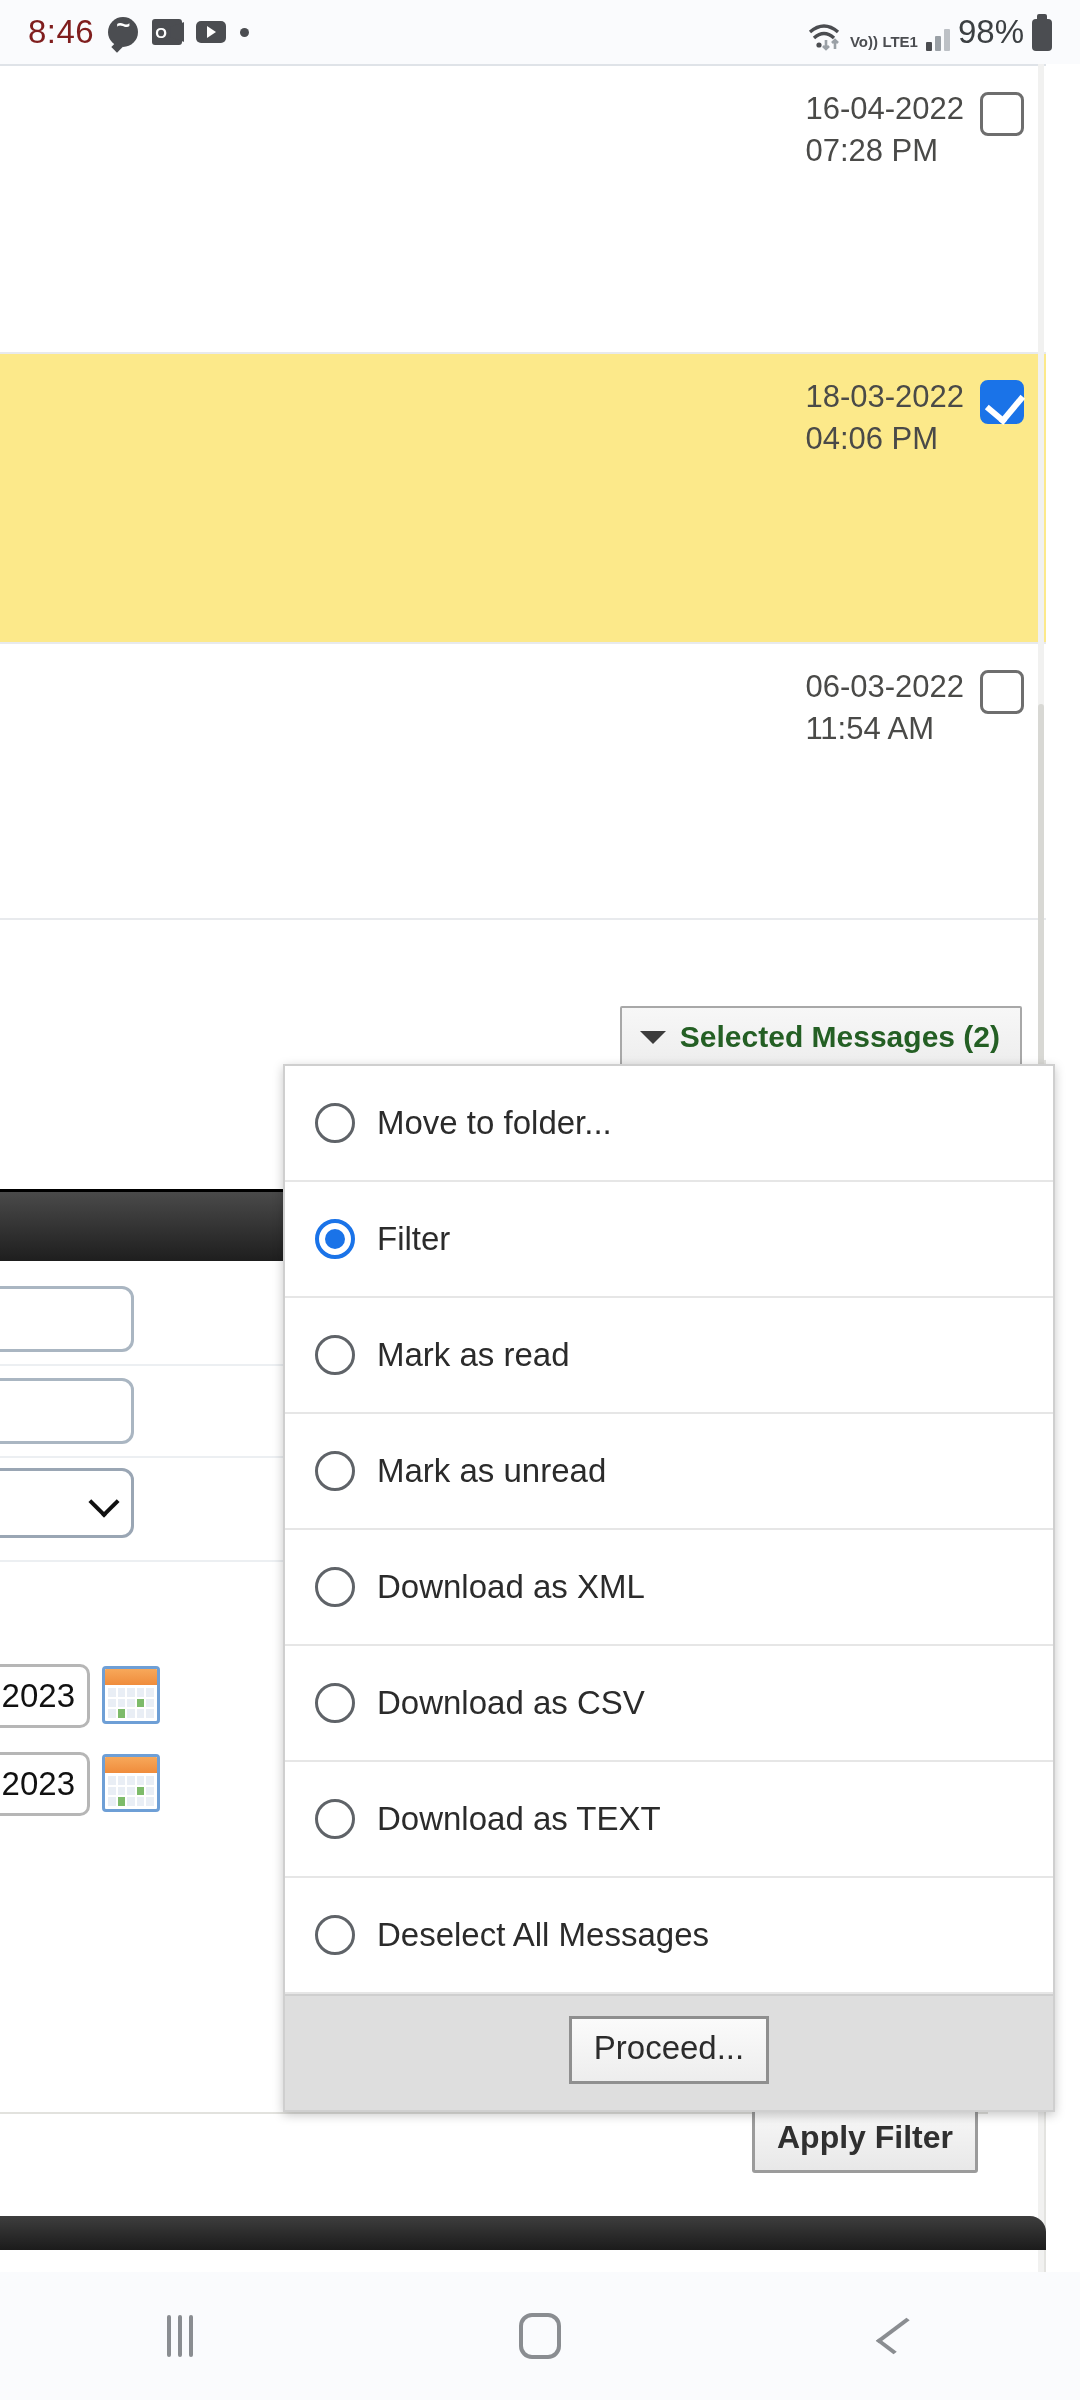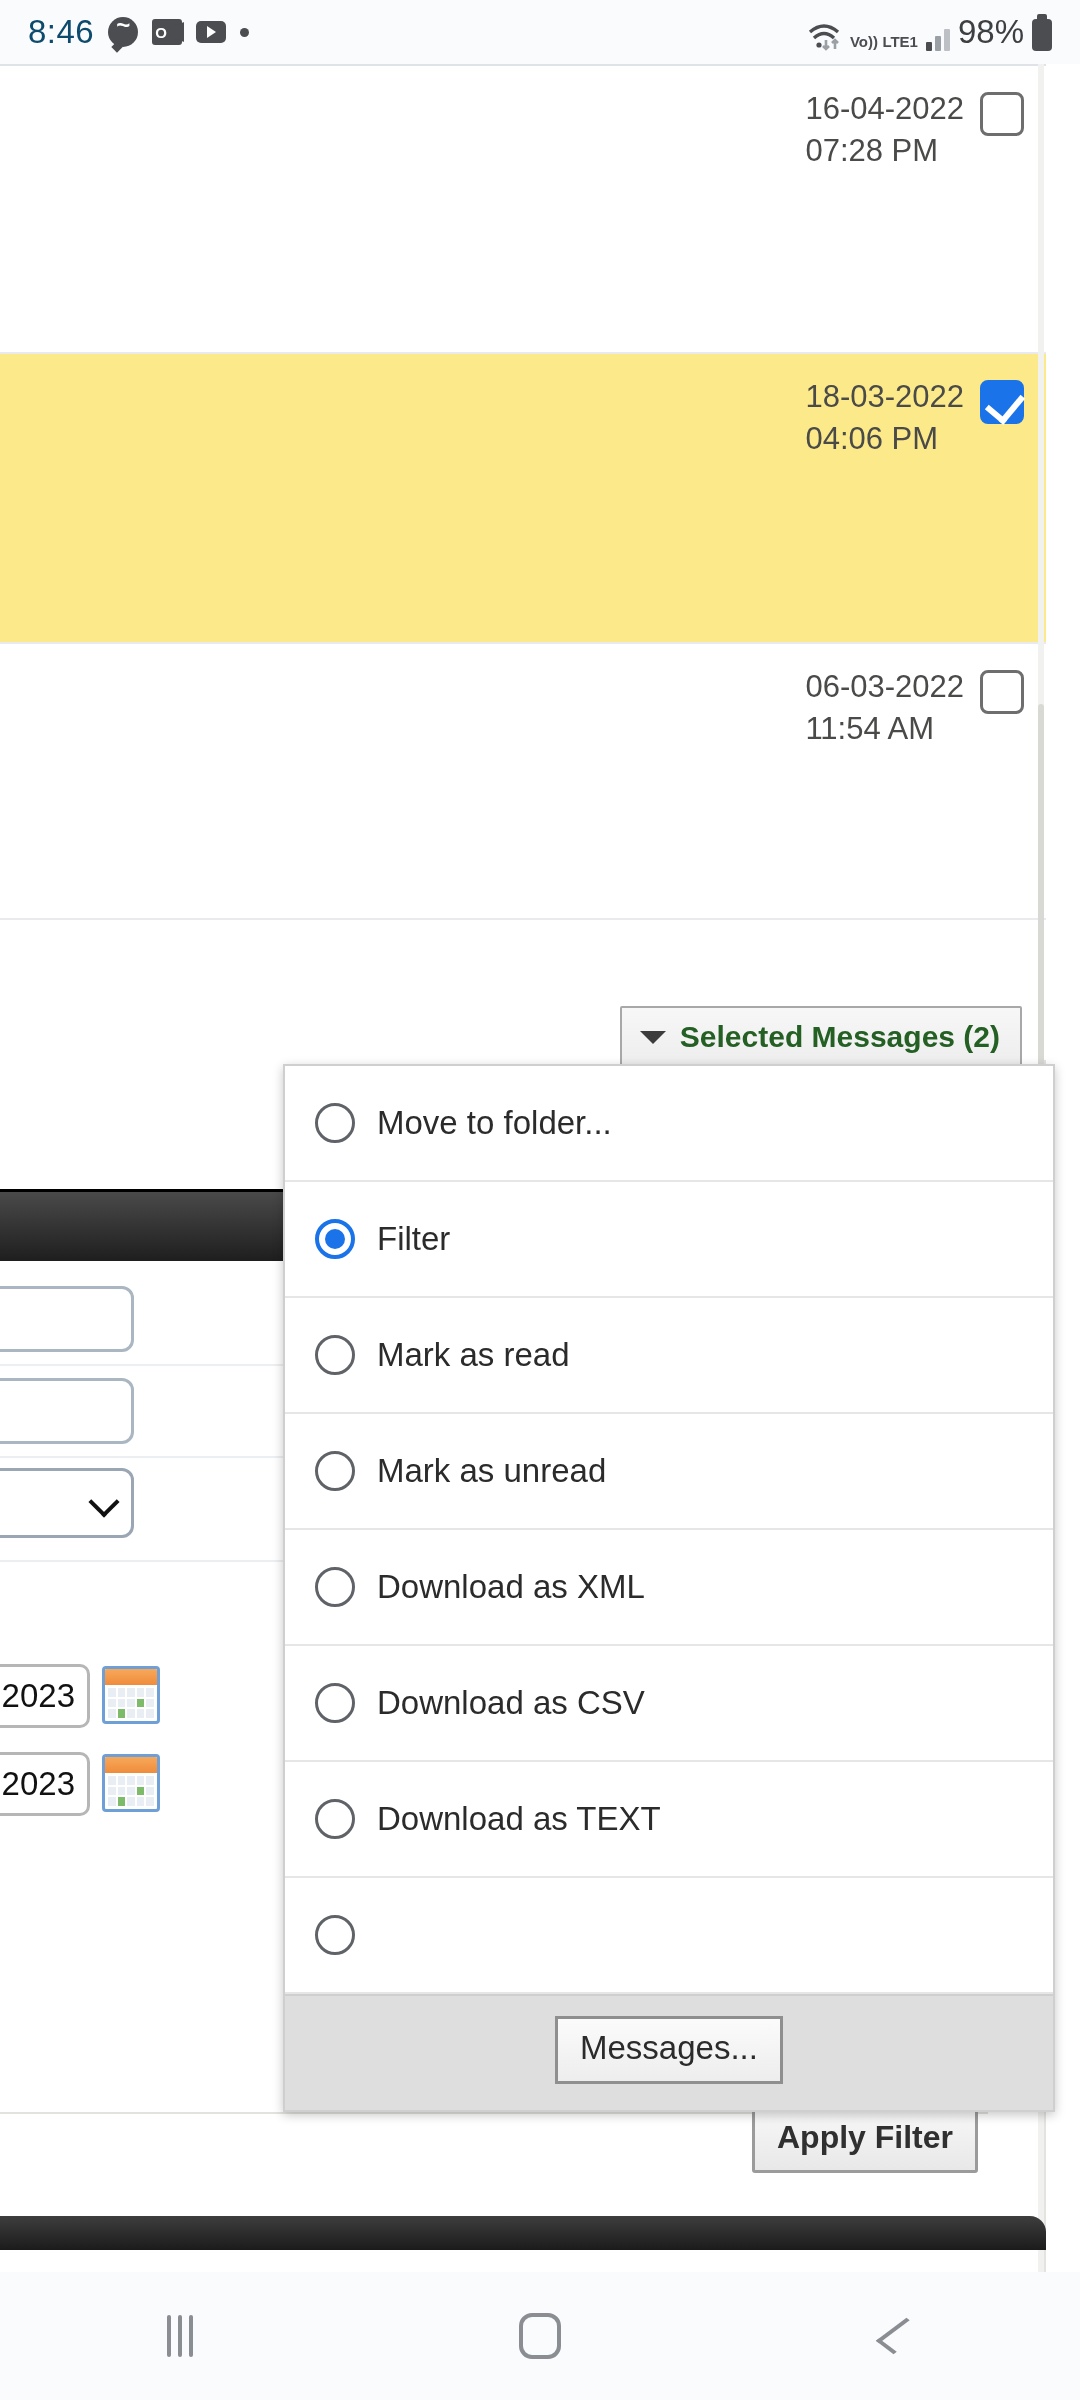--- a/index.html
+++ b/index.html
@@ -11,21 +11,21 @@
   }
   #screen { position: relative; width: 1080px; height: 2400px; background: #fff; }
 
   
   .statusbar {
     position: absolute; top: 0; left: 0; width: 1080px; height: 64px;
     background: #fafbfd; display: flex; align-items: center;
     padding: 0 28px; z-index: 60;
   }
   .sb-left { display: flex; align-items: center; gap: 14px; }
-  .sb-time { font-size: 33px; color: #0c4a6e; letter-spacing: .5px; }
+  .sb-time { font-size: 33px; color: #7f1d1d; letter-spacing: .5px; }
   .sb-icon { display: inline-flex; align-items: center; justify-content: center; }
   .messenger { width: 30px; height: 30px; border-radius: 50%; background: #4b4d51;
     position: relative; }
   .messenger::after { content: "~"; position: absolute; left: 0; right: 0; top: -6px;
     text-align: center; font-size: 24px; color: #fff; font-weight: 700; }
   .messenger::before { content: ""; position: absolute; bottom: -4px; left: 5px;
     width: 8px; height: 8px; background: #4b4d51; transform: rotate(45deg); }
   .outlook { width: 30px; height: 26px; background: #4b4d51; border-radius: 3px;
     position: relative; color: #fff; font-size: 15px; font-weight: 700;
     display: flex; align-items: center; padding-left: 3px; }
@@ -396,23 +396,24 @@
       <div class="dd-item">
         <span class="radio"></span>
         <span>Download as CSV</span>
       </div>
       <div class="dd-item">
         <span class="radio"></span>
         <span>Download as TEXT</span>
       </div>
       <div class="dd-item">
         <span class="radio"></span>
+        <span>Deselect All Messages</span>
       </div>
       <div class="dd-footer">
-        <div class="proceed-btn">Messages...</div>
+        <div class="proceed-btn">Proceed...</div>
       </div>
     </div>
   </div>
 
   <div class="navbar">
     <div class="nav-btn">
       <span class="nav-recent">
           <i></i>
           <i></i>
           <i></i>

